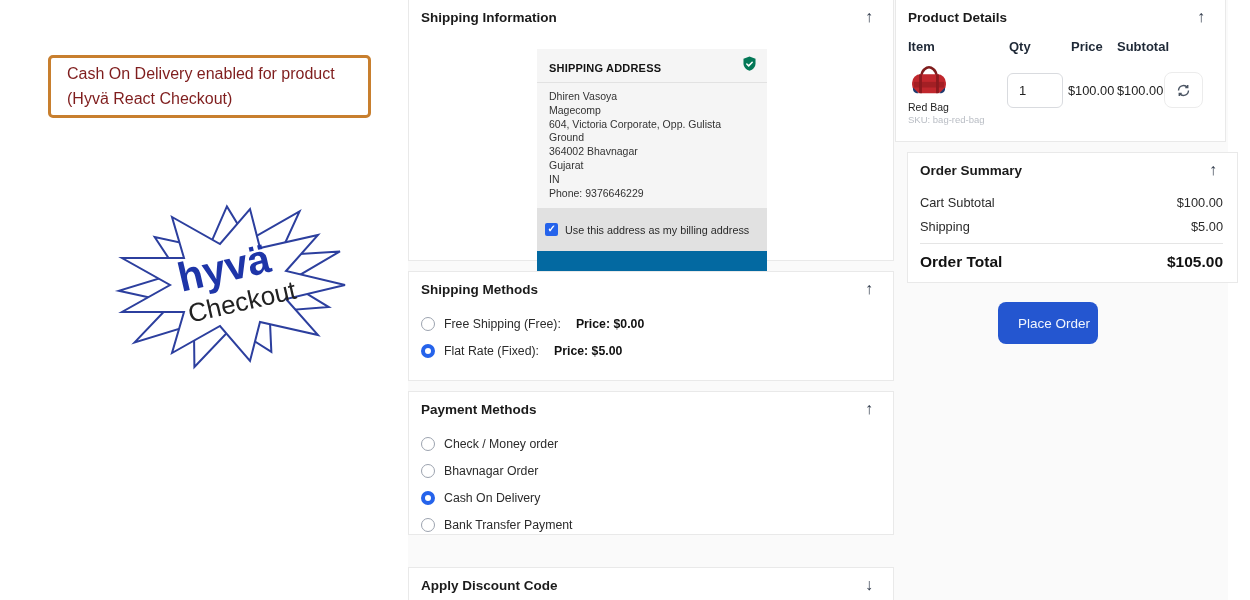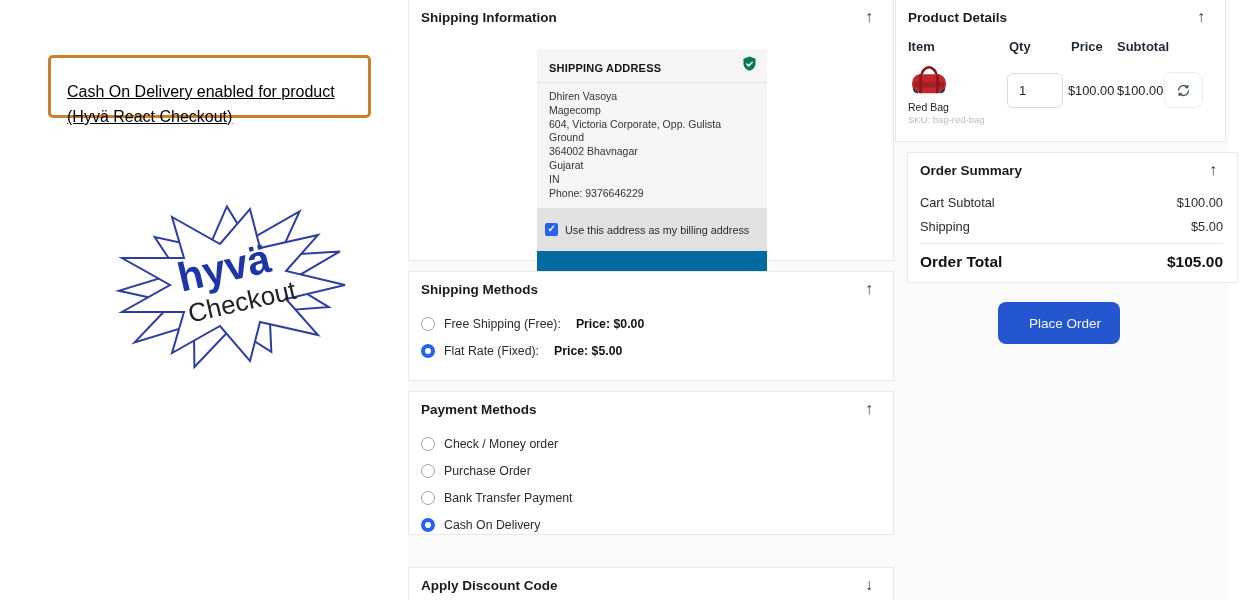--- a/index.html
+++ b/index.html
@@ -3,21 +3,21 @@
 <meta charset="utf-8">
 <style>
   * { margin:0; padding:0; box-sizing:border-box; }
   html,body { width:1250px; height:600px; background:#ffffff; overflow:hidden;
               font-family:"Liberation Sans", sans-serif; color:#1f2937; }
 
   
   .annotation-box{
     position:absolute; left:48px; top:55px; width:323px; height:63px;
     border:3px solid #c87f2e; border-radius:5px; background:#fff;
-    padding:21px 16px; font-size:16px; line-height:25px; color:#000000;text-decoration:underline;
+    padding:3px 16px; font-size:16px; line-height:25px; color:#7f1d1d;
   }
 
   
   .logo-wrap{ position:absolute; left:110px; top:196px; width:240px; height:180px; }
 
   
   .app{ position:absolute; left:408px; top:0; width:820px; height:600px; background:#fafafa; }
 
   .card{ position:absolute; background:#ffffff; border:1px solid #e9e9e9; }
 
@@ -80,21 +80,21 @@
   .refresh-btn{ position:absolute; left:268px; top:10px; width:39px; height:36px;
                 background:#fff; border:1px solid #ececec; border-radius:8px;
                 display:flex; align-items:center; justify-content:center; cursor:pointer; }
 
   .sum-rows{ padding:12px 14px 0 12px; }
   .sum-row{ display:flex; justify-content:space-between; font-size:12.8px;
             color:#2b2b2b; height:24px; align-items:center; }
   .sum-total{ display:flex; justify-content:space-between; border-top:1px solid #e5e5e5;
               margin:5px 14px 0 12px; padding-top:9px; font-size:15.5px; font-weight:bold; color:#111; }
 
-  .place-order{ position:absolute; left:590px; top:302px; width:122px; height:42px;
+  .place-order{ position:absolute; left:590px; top:302px; width:100px; height:42px;
                 background:#2456d0; border:none; border-radius:8px; color:#f1f5fd;
                 font-size:13.5px; cursor:pointer; font-family:"Liberation Sans",sans-serif;padding-left:12px; }
 </style>
 </head>
 <body>
 
 <div class="annotation-box">
   <div>Cash On Delivery enabled for product</div>
   <div>(Hyvä React Checkout)</div>
 </div>
@@ -177,29 +177,29 @@
       <span class="sec-title">Payment Methods</span>
       <span class="arrow">↑</span>
     </div>
     <div class="opt-list">
       <div class="opt-row">
         <span class="radio"></span>
         <span class="opt-label">Check / Money order</span>
       </div>
       <div class="opt-row">
         <span class="radio"></span>
-        <span class="opt-label">Purchase Order</span>
-      </div>
-      <div class="opt-row">
-        <span class="radio"></span>
-        <span class="opt-label">Bank Transfer Payment</span>
+        <span class="opt-label">Bhavnagar Order</span>
       </div>
       <div class="opt-row">
         <span class="radio selected"></span>
         <span class="opt-label">Cash On Delivery</span>
+      </div>
+      <div class="opt-row">
+        <span class="radio"></span>
+        <span class="opt-label">Bank Transfer Payment</span>
       </div>
     </div>
   </div>
 
   <div class="card sec-discount">
     <div class="sec-head">
       <span class="sec-title">Apply Discount Code</span>
       <span class="arrow">↓</span>
     </div>
   </div>

